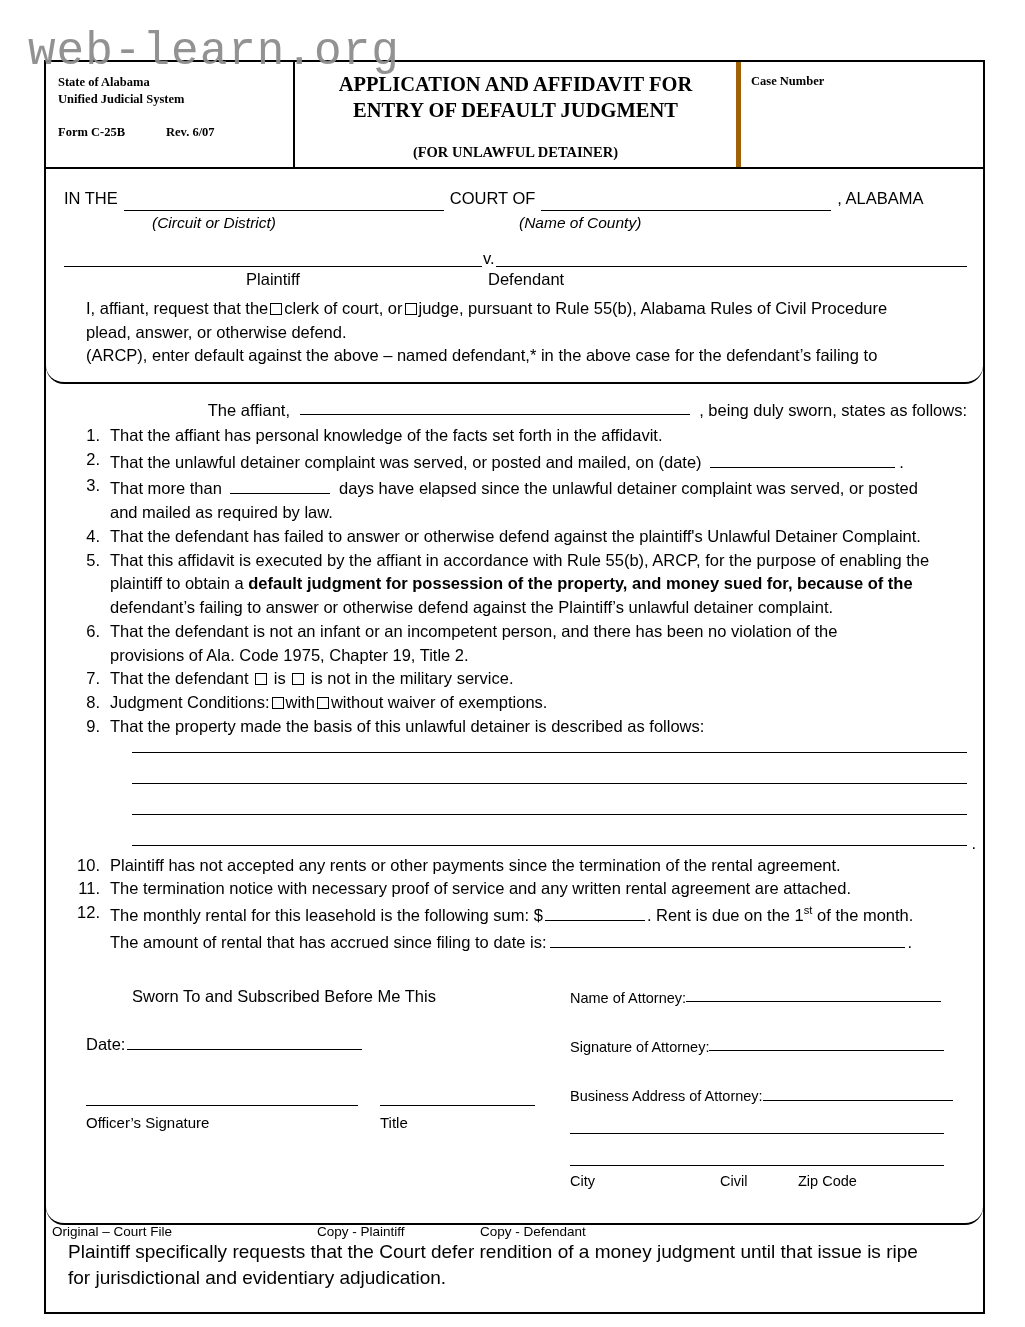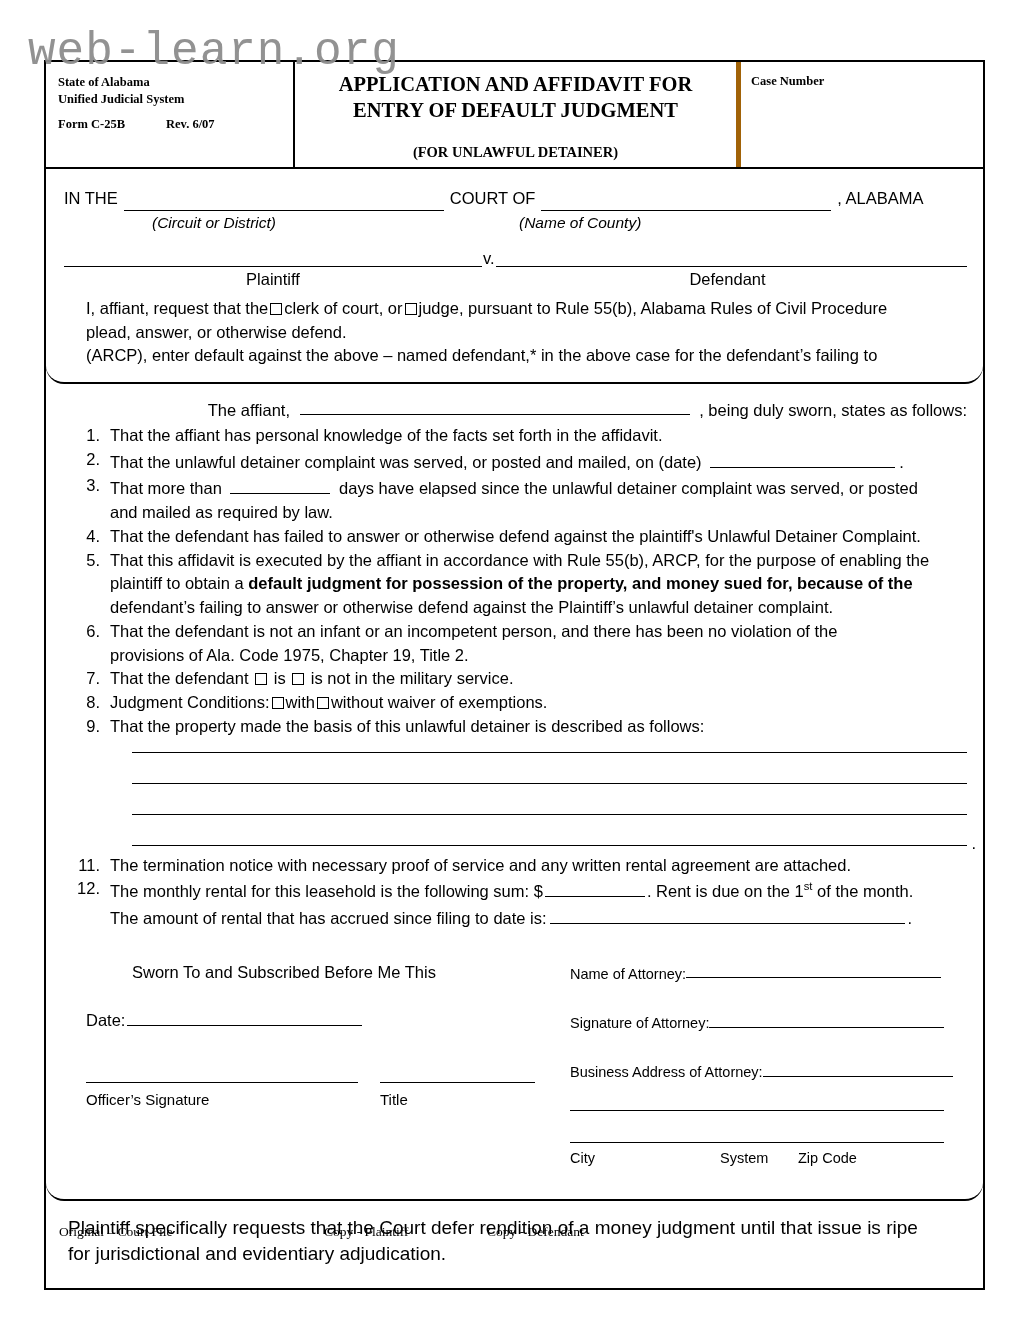--- a/index.html
+++ b/index.html
@@ -58,21 +58,21 @@
     width: 249px;
     box-sizing: border-box;
     border-right: 2px solid #000;
     padding: 12px 10px 8px 12px;
     font-family: "Liberation Serif", serif;
     font-weight: bold;
     font-size: 12.5px;
     line-height: 1.35;
   }
   .hdr-left .formline {
-    margin-top: 8px;
+    margin-top: 16px;
     display: flex;
   }
   .hdr-left .formline .fl-a { width: 108px; }
   .hdr-mid {
     flex: 1;
     box-sizing: border-box;
     border-right: 5px solid #a16207;
     padding: 10px 6px 6px 6px;
     text-align: center;
     font-family: "Liberation Serif", serif;
@@ -122,21 +122,21 @@
     position: relative;
     margin-top: 14px;
     display: flex;
     align-items: flex-end;
   }
   .vline-left  { flex: 0 0 418px; border-bottom: 1.5px solid #000; height: 1.1em; }
   .vsep { padding: 0 1px; font-size: 16.5px; line-height: 1; }
   .vline-right { flex: 1; border-bottom: 1.5px solid #000; height: 1.1em; }
   .pd-lbl { display: flex; margin-top: 1px; font-size: 16.5px; }
   .pd-lbl .p1 { width: 418px; text-align: center; }
-  .pd-lbl .p2 { flex: 1; text-align: center; padding-left: 6px; }
+  .pd-lbl .p2 { flex: 1; padding-left: 6px; }
 
   .affiant-p {
     margin-top: 6px;
     padding-left: 22px;
     font-size: 16.5px;
     line-height: 1.42;
   }
 
   
   .cbx {
@@ -244,26 +244,26 @@
   }
   .atty-csz .c-city  { width: 150px; }
   .atty-csz .c-state { width: 78px; }
   .atty-csz .c-zip   { width: 100px; }
 
   .lower-block { position: relative; min-height: 222px; }
 
   
   .copies {
     position: absolute;
-    left: 59px;
+    left: 52px;
     top: 1224px;
     width: 930px;
     display: flex;
     font-size: 13.5px;
-    font-family: Liberation Serif, serif;
+    font-family: Liberation Sans, sans-serif;
   }
   .copies .c-orig { width: 265px; }
   .copies .c-pl   { width: 163px; }
   .copies .c-df   { width: 200px; }
 </style>
 </head>
 <body>
 
 <div class="page">
 
@@ -390,20 +390,24 @@
 
       <div class="desc-lines">
         <div class="dl"></div>
         <div class="dl"></div>
         <div class="dl"></div>
         <div class="dl last desc-dot"></div>
       </div>
 
       <ol class="items after-lines">
         <li>
+          <span class="num">10.</span>
+          <span>Plaintiff has not accepted any rents or other payments since the termination of the rental agreement.</span>
+        </li>
+        <li>
           <span class="num">11.</span>
           <span>The termination notice with necessary proof of service and any written rental agreement are attached.</span>
         </li>
         <li>
           <span class="num">12.</span>
           <span>The monthly rental for this leasehold is the following sum:  $</span><span class="ul u-money"></span><span>. Rent is due on the 1</span><sup>st</sup><span> of the month.</span>
           <div><span>The amount of rental that has accrued since filing to date is:</span><span class="ul u-accrued"></span><span>.</span></div>
         </li>
       </ol>
 
@@ -433,21 +437,21 @@
           <div class="atty-row">
             <span>Signature of Attorney:</span><span class="ul u-atty-sig"></span>
           </div>
           <div class="atty-row">
             <span>Business Address of Attorney:</span><span class="ul u-atty-addr"></span>
           </div>
           <div class="atty-blank"></div>
           <div class="atty-csz-line"></div>
           <div class="atty-csz">
             <span class="c-city">City</span>
-            <span class="c-state">System</span>
+            <span class="c-state">Civil</span>
             <span class="c-zip">Zip Code</span>
           </div>
         </div>
       </div>
     </div>
 
     <div class="sec sec-note">
       <div>Plaintiff specifically requests that the Court defer rendition of a money judgment until that issue is ripe</div>
       <div>for jurisdictional and evidentiary adjudication.</div>
     </div>

